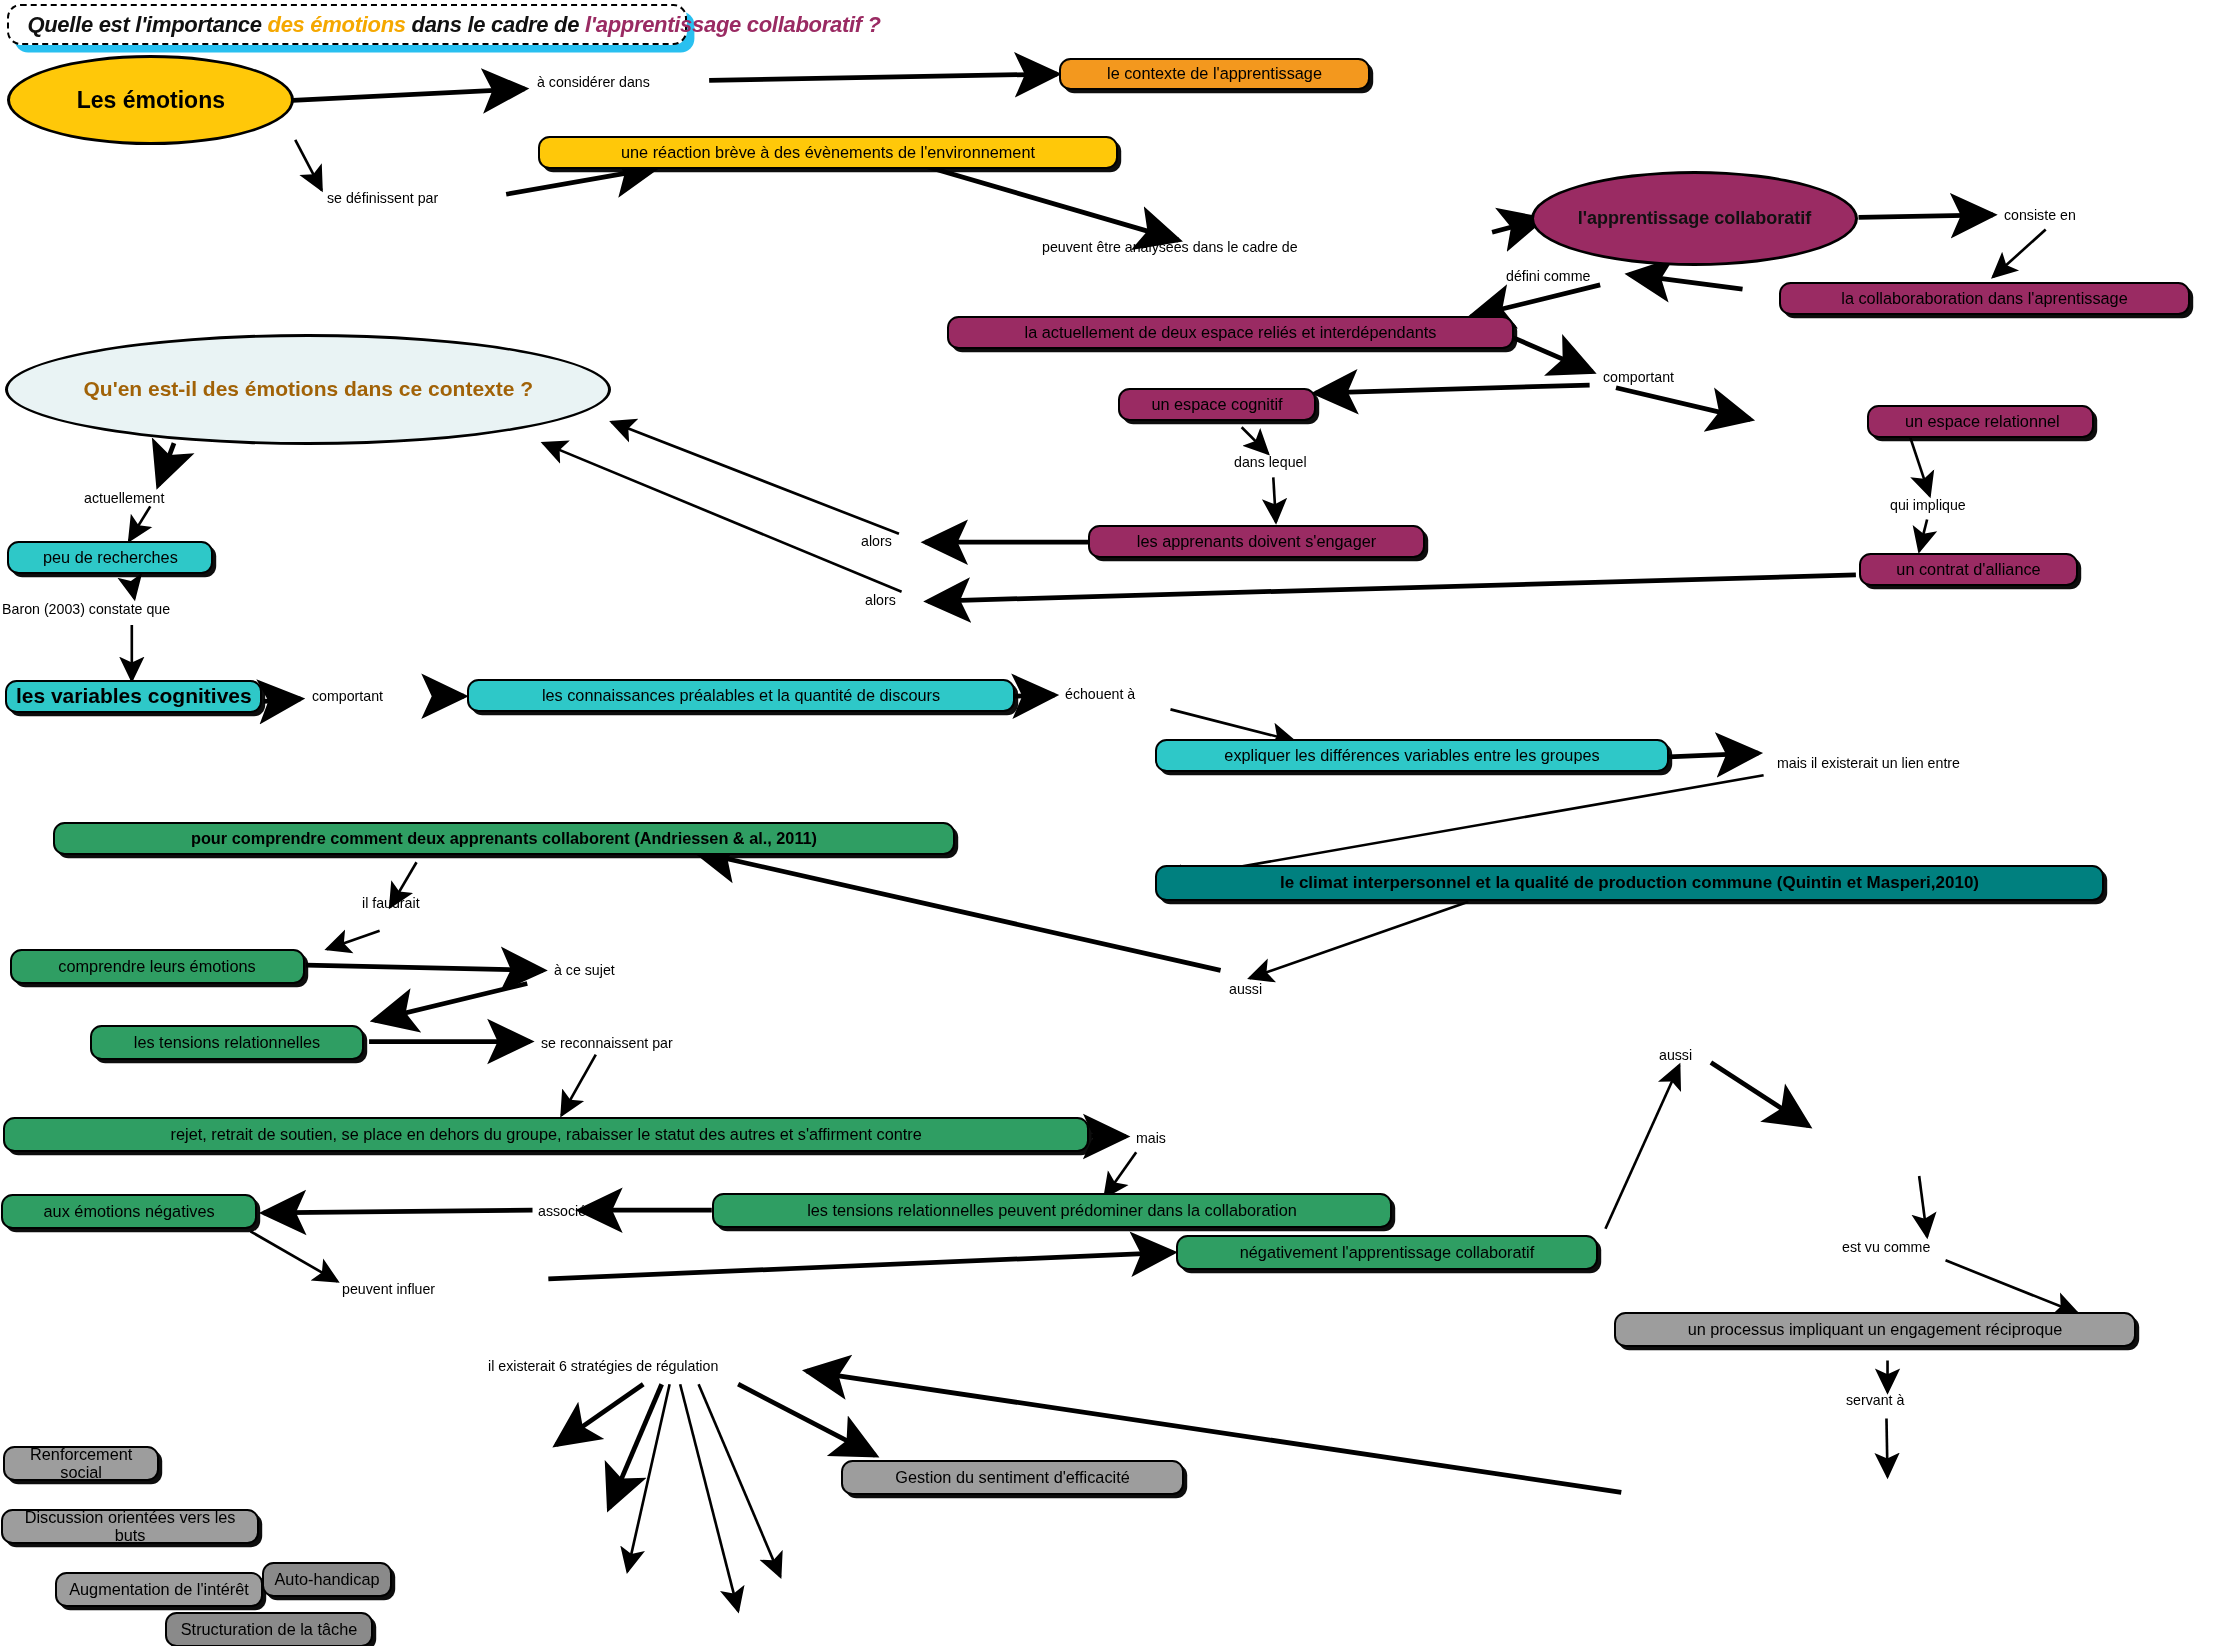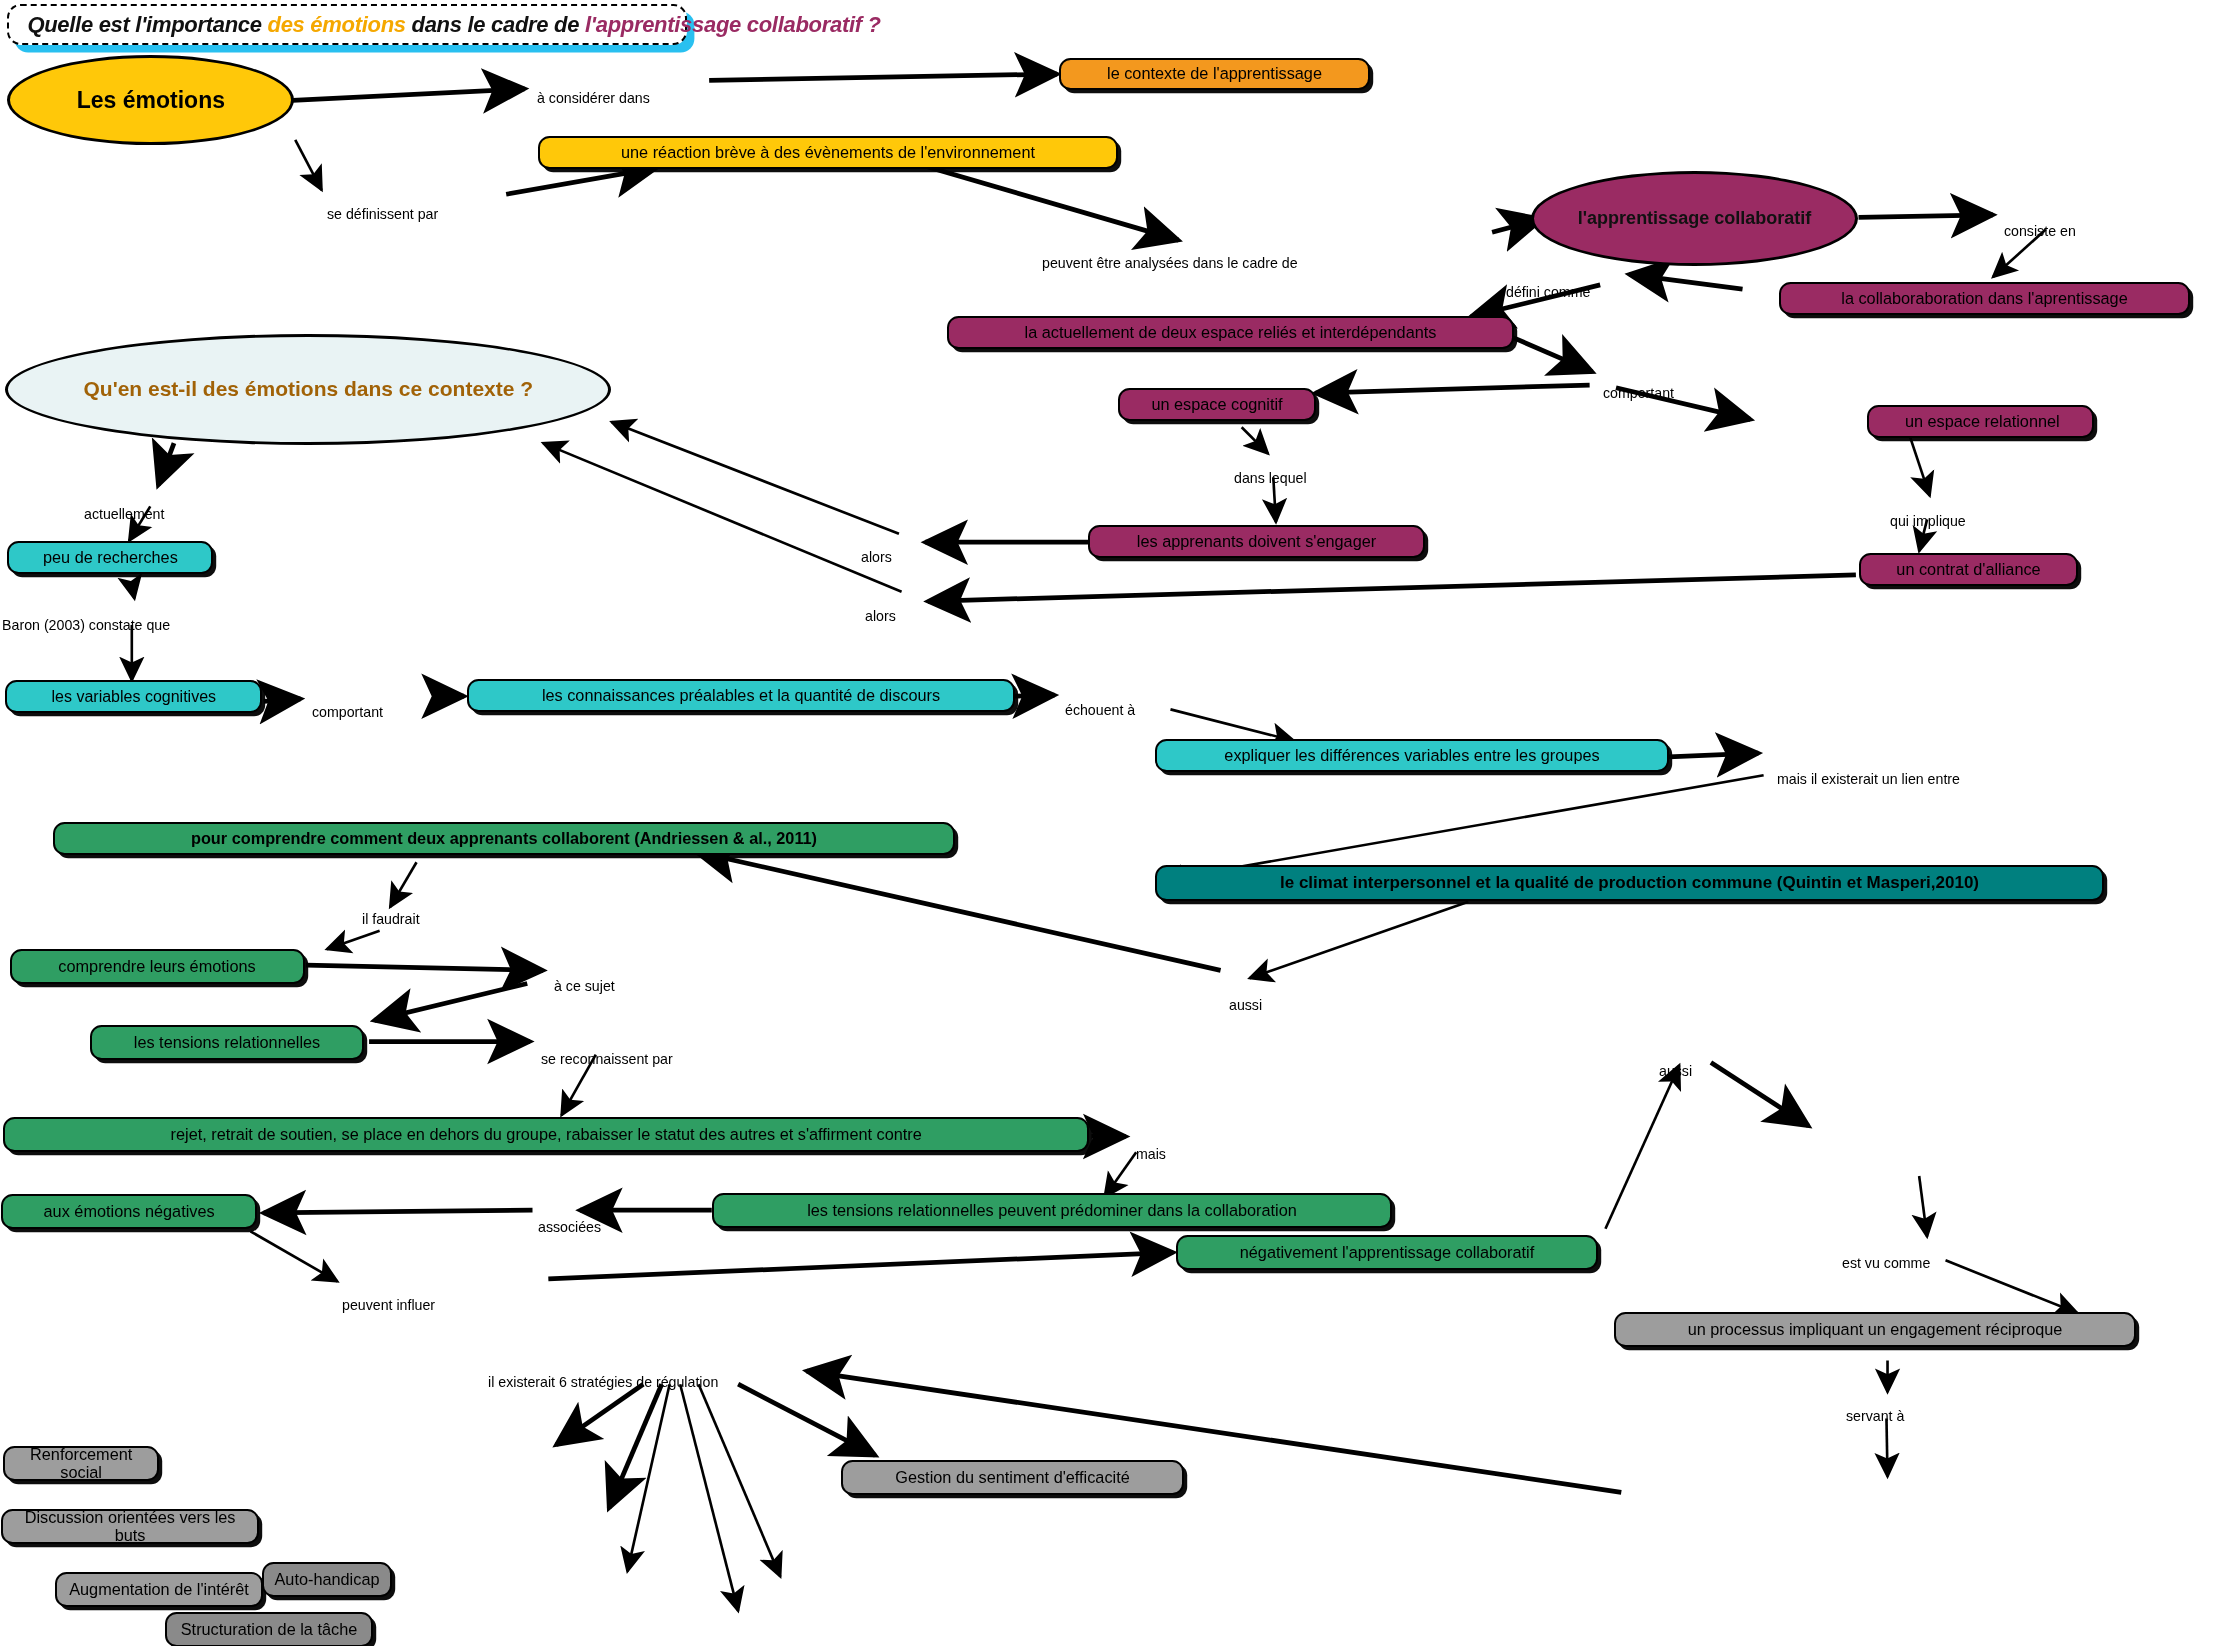--- a/index.html
+++ b/index.html
@@ -63,21 +63,20 @@
   .c-graydark{background:#8a8a8a;}
   .c-pale{background:#e9f3f4;}
 
   
   .elabel{
     position:absolute;
     font-size:14.2px;
     color:#000000;
     white-space:nowrap;
     background:transparent;
-    margin-top:16px;
   }
 </style>
 </head>
 <body>
 
 <div id="map">
 
   <svg id="edges" viewBox="0 0 4203 3123">
     <defs>
       <marker id="ah" markerWidth="11" markerHeight="11" refX="9" refY="5.2" orient="auto" markerUnits="strokeWidth">
@@ -225,21 +224,21 @@
   <div class="node box c-magenta" style="left:1867px;top:405px;width:227px;height:33px;font-size:16.3px;padding-left:12px;">un espace relationnel</div>
 
   <div class="node box c-magenta" style="left:1088px;top:525px;width:337px;height:33px;font-size:16.3px;">les apprenants doivent s'engager</div>
 
   <div class="node box c-magenta" style="left:1859px;top:553px;width:219px;height:33px;font-size:16.3px;">un contrat d'alliance</div>
 
   <div class="node ellipse c-pale bold" style="left:5.3px;top:334px;width:606px;height:111px;font-size:21px;color:#a16207;">Qu'en est-il des émotions dans ce contexte ?</div>
 
   <div class="node box c-cyan" style="left:7.4px;top:541px;width:206px;height:33px;font-size:16.3px;">peu de recherches</div>
 
-  <div class="node box c-cyan" style="left:5.3px;top:680px;width:257px;height:33px;font-size:16px;">les variables cognitives</div>
+  <div class="node box c-cyan" style="left:5.3px;top:680px;width:257px;height:33px;font-size:21px;font-weight:bold;">les variables cognitives</div>
 
   <div class="node box c-cyan" style="left:467px;top:679px;width:548px;height:33px;font-size:16.3px;">les connaissances préalables et la quantité de discours</div>
 
   <div class="node box c-cyan" style="left:1155px;top:739px;width:514px;height:33px;font-size:16.3px;">expliquer les différences variables entre les groupes</div>
 
   <div class="node box c-teal bold" style="left:1155px;top:865px;width:949px;height:36px;font-size:17px;">le climat interpersonnel et la qualité de production commune (Quintin et Masperi,2010)</div>
 
   <div class="node box c-green bold" style="left:53px;top:822px;width:902px;height:33px;font-size:16.3px;">pour comprendre comment deux apprenants collaborent (Andriessen &amp; al., 2011)</div>
 
   <div class="node box c-green" style="left:9.5px;top:949px;width:295px;height:35px;font-size:16.3px;">comprendre leurs émotions</div>

